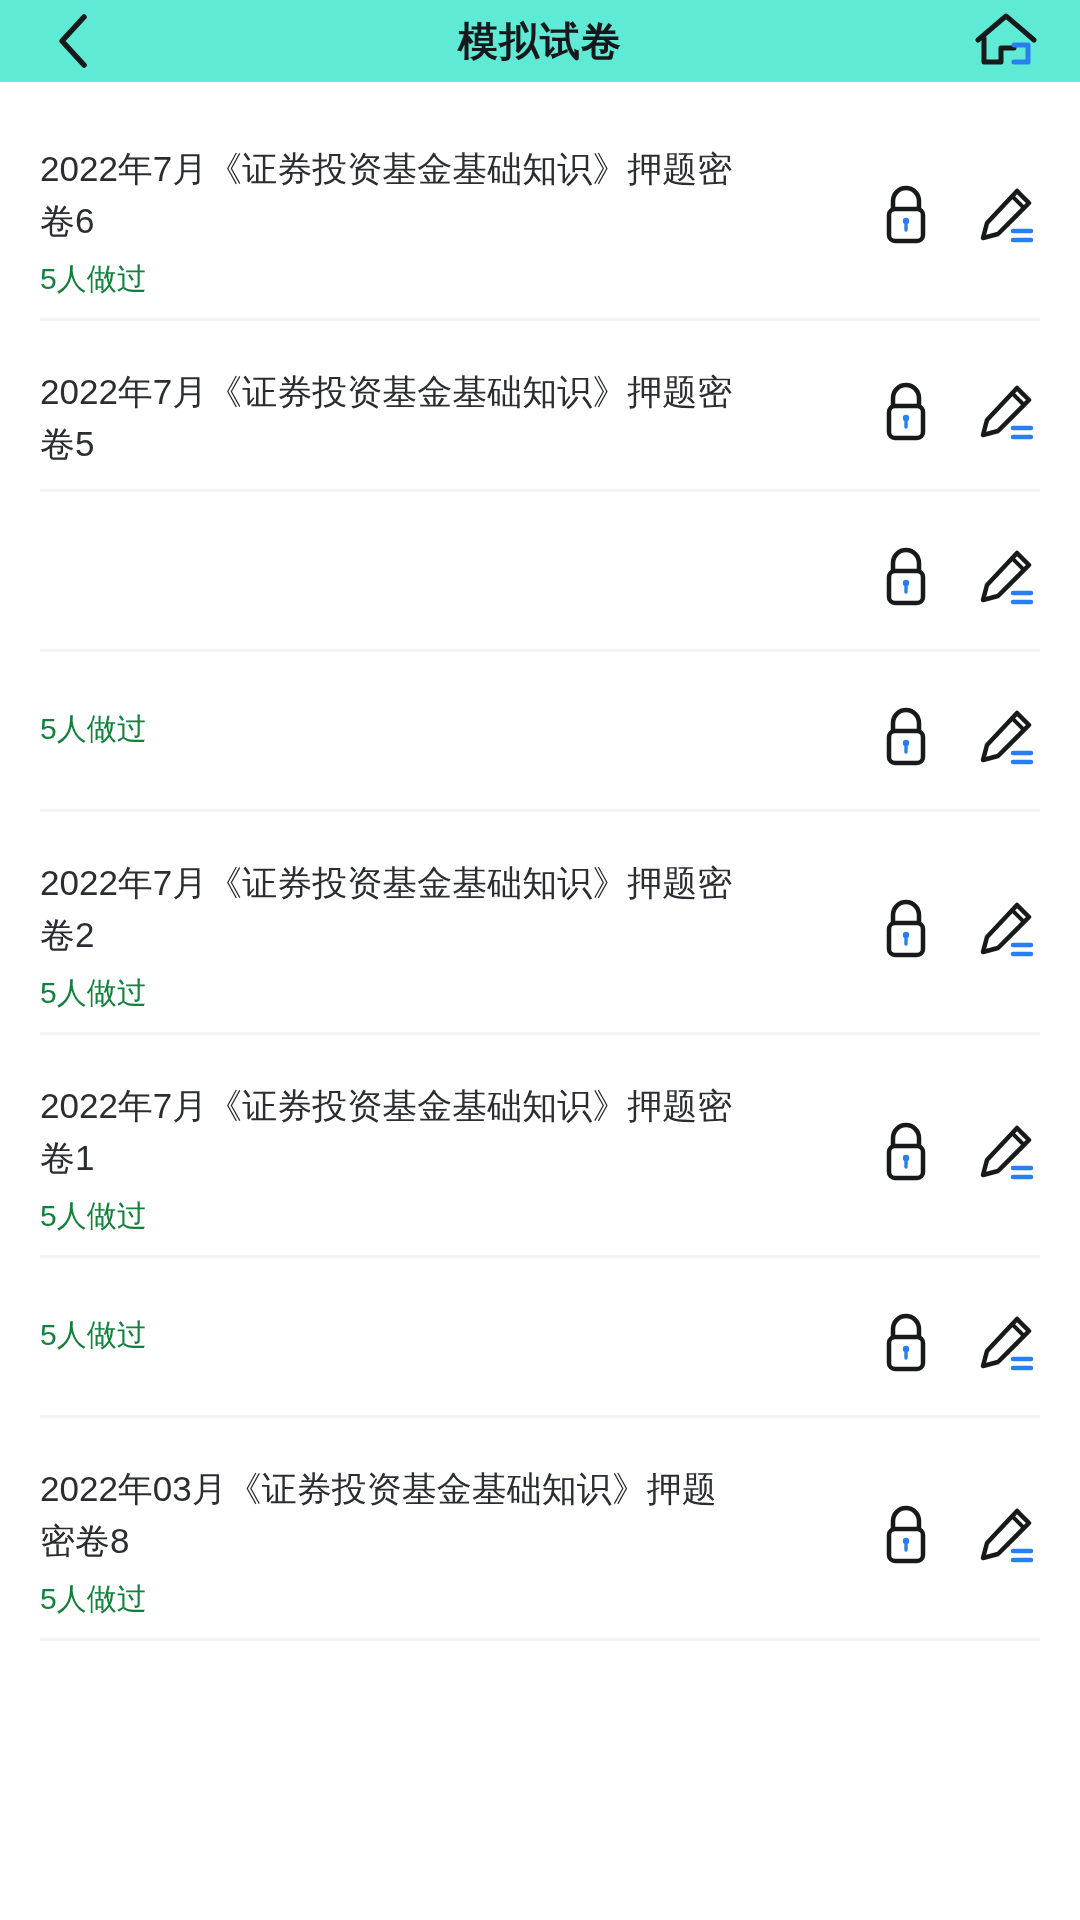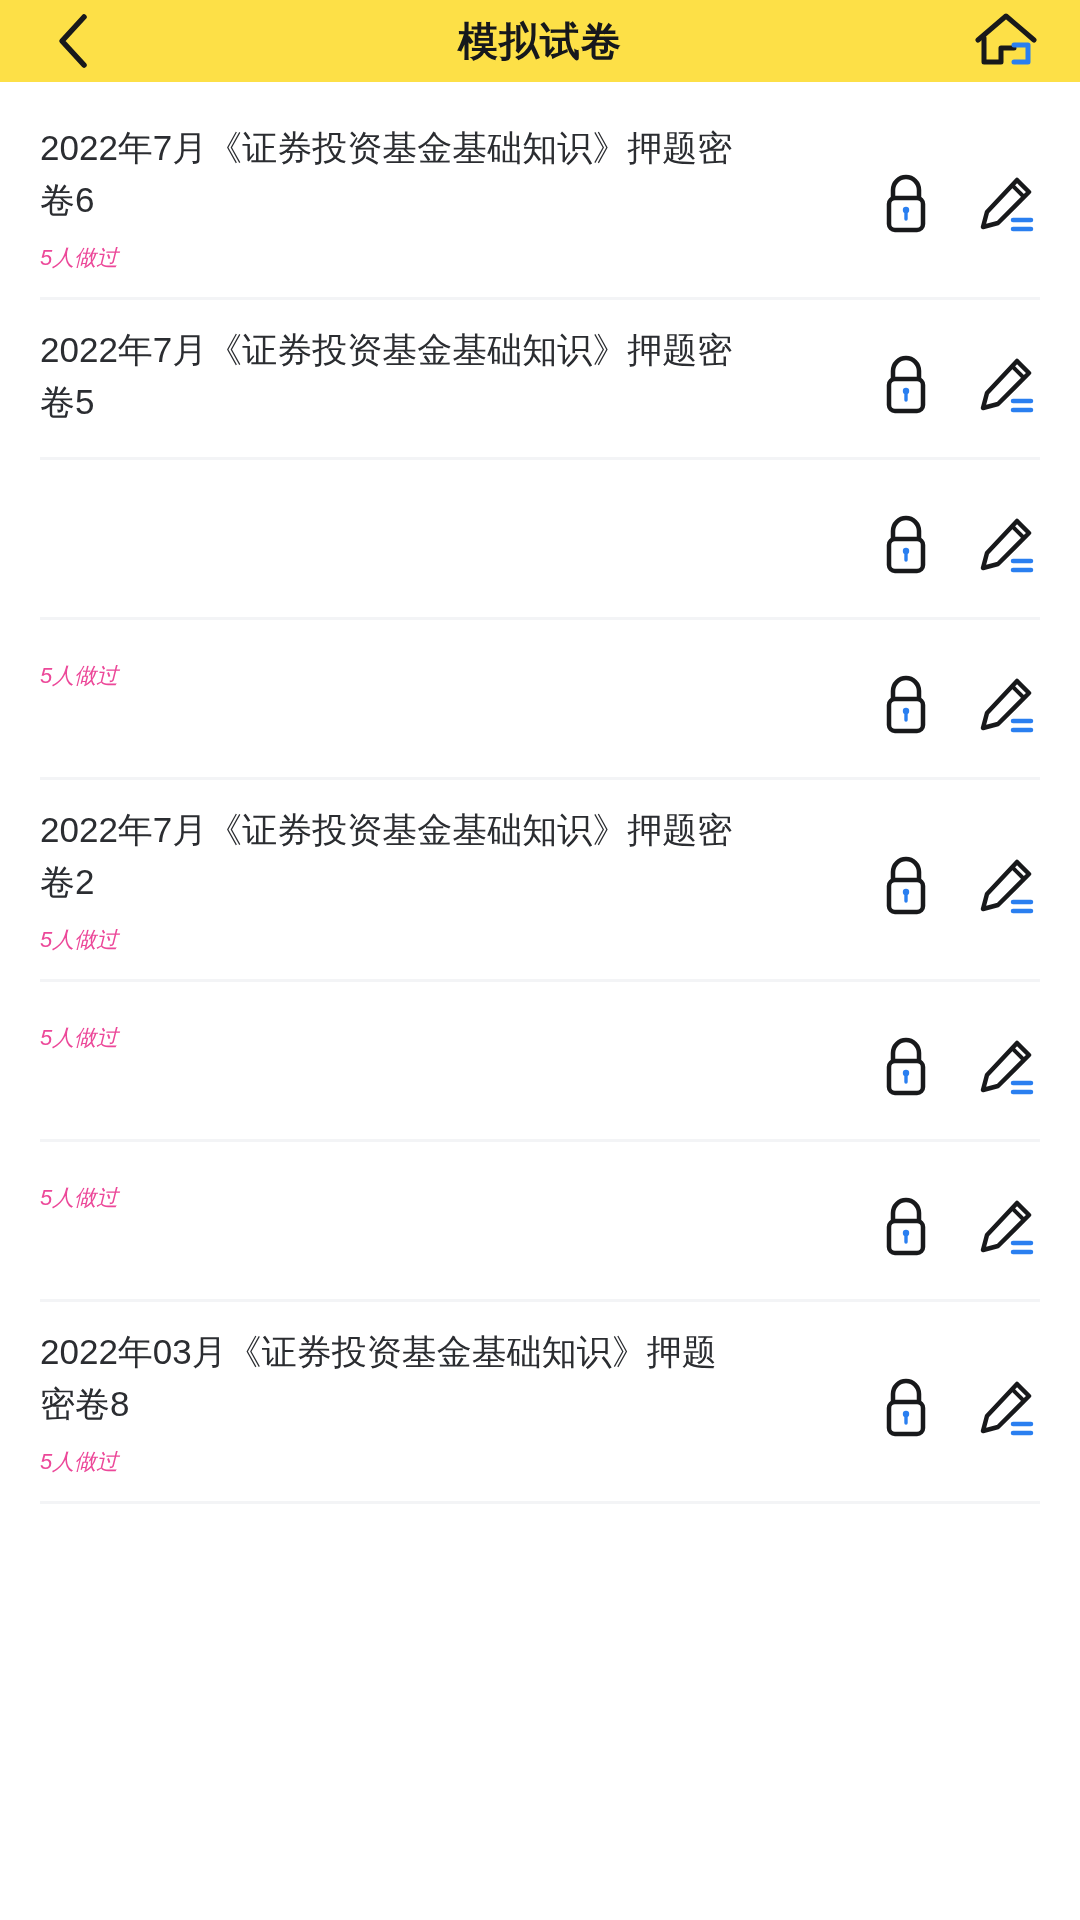--- a/index.html
+++ b/index.html
@@ -12,21 +12,21 @@
     height: 1920px;
     font-family: "Liberation Sans", "DejaVu Sans", sans-serif;
     -webkit-font-smoothing: antialiased;
     overflow: hidden;
   }
 
   
   .header {
     position: relative;
     height: 82px;
-    background: #fde047;
+    background: #5eead4;
     display: flex;
     align-items: center;
   }
   .hdr-back {
     position: absolute;
     left: 42px;
     top: 50%;
     transform: translateY(-50%);
     width: 64px;
     height: 64px;
@@ -76,36 +76,36 @@
     left: 40px;
     right: 40px;
     bottom: 0;
     height: 3px;
     background: #f3f4f6;
   }
   .row-texts {
     flex: 1 1 auto;
     min-width: 0;
     padding-right: 28px;
+    margin-top: 21px;
   }
   .row-title {
     font-size: 35px;
     line-height: 52px;
     color: #2b2d31;
     font-weight: 400;
     word-break: break-all;
     max-width: 700px;
   }
   .row-sub {
     margin-top: 12px;
-    font-size: 22px;
+    font-size: 30px;
     line-height: 40px;
-    color: #ec4899;
+    color: #15803d;
     font-weight: 400;
-    font-style: italic;
   }
   .row-actions {
     flex: 0 0 auto;
     display: flex;
     align-items: center;
     gap: 32px;
     align-self: center;
     margin-top: 8px;
   }
   .act {
@@ -262,20 +262,21 @@
           <path d="M36 13 L48 25" fill="none" stroke="#18191b" stroke-width="4"></path>
           <path d="M37 48 H55" stroke="#2a7ff0" stroke-width="4.5" stroke-linecap="round"></path>
           <path d="M37 57 H55" stroke="#2a7ff0" stroke-width="4.5" stroke-linecap="round"></path>
         </svg>
       </span>
     </div>
   </div>
 
   <div class="row">
     <div class="row-texts">
+      <div class="row-title">2022年7月《证券投资基金基础知识》押题密卷1</div>
       <div class="row-sub">5人做过</div>
     </div>
     <div class="row-actions">
       <span class="act">
         <svg width="56" height="64" viewBox="0 0 56 64">
           <path d="M15 26 V18 a13 13 0 0 1 26 0 V26" fill="none" stroke="#18191b" stroke-width="4.5" stroke-linecap="round"></path>
           <rect x="11" y="26" width="34" height="32" rx="6" ry="6" fill="none" stroke="#18191b" stroke-width="4.5"></rect>
           <circle cx="28" cy="38" r="3.2" fill="#2a7ff0"></circle>
           <path d="M28 40 V47" stroke="#2a7ff0" stroke-width="3.4" stroke-linecap="round"></path>
         </svg>

